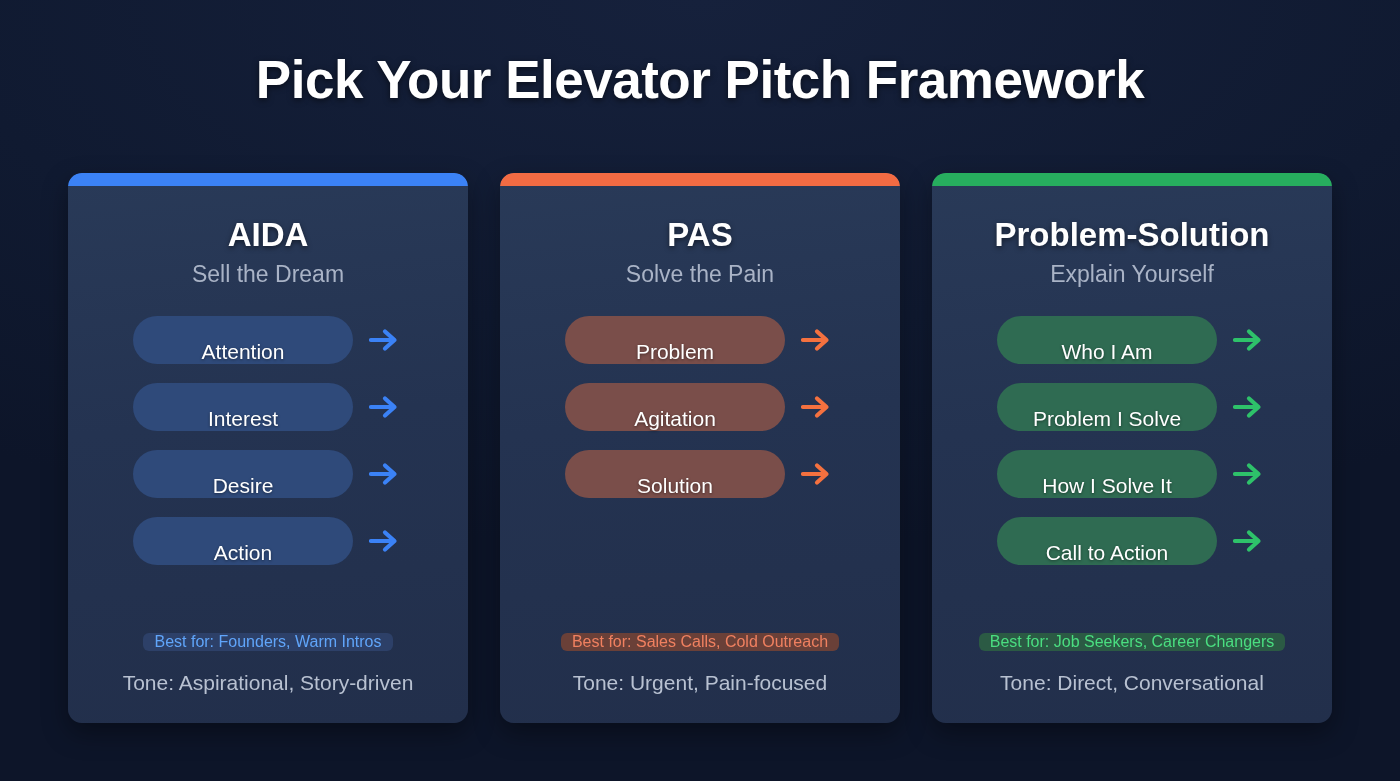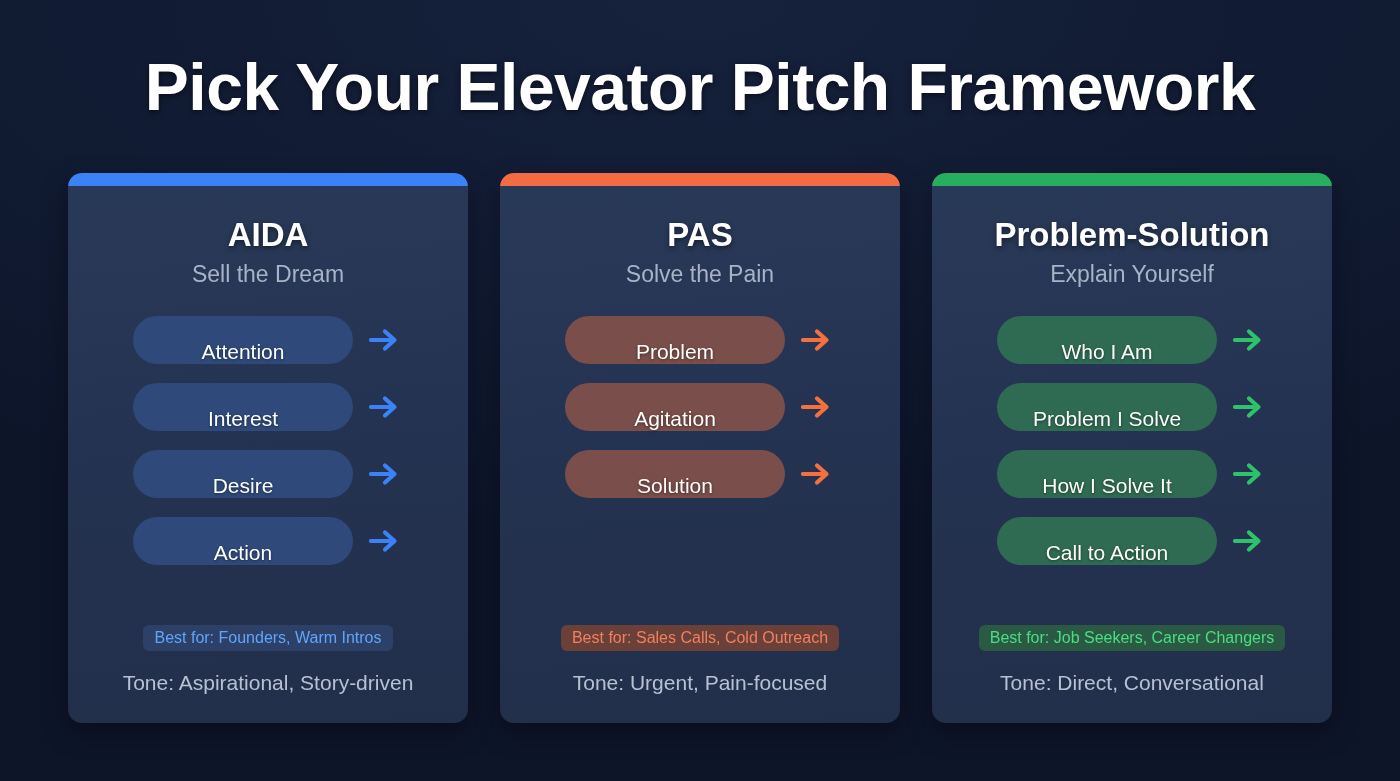--- a/index.html
+++ b/index.html
@@ -25,21 +25,21 @@
     position: relative;
   }
 
   
   .page-title {
     position: absolute;
     top: 50px;
     left: 0;
     width: 1400px;
     text-align: center;
-    font-size: 66px;
+    font-size: 53px;
     font-weight: bold;
     letter-spacing: -0.5px;
     color: #ffffff;
     text-shadow: 0 2px 6px rgba(0,0,0,0.55);
     line-height: 1.15;
   }
 
   
   .cards {
     position: absolute;
@@ -136,21 +136,21 @@
     width: 100%;
     display: flex;
     flex-direction: column;
     align-items: center;
   }
 
   .best-badge {
     display: inline-flex;
     align-items: center;
     justify-content: center;
-    height: 26px;
+    height: 18px;
     padding: 0 11px;
     border-radius: 6px;
     font-size: 16px;
     white-space: nowrap;
     line-height: 1;
   }
 
   .tone {
     margin-top: 20px;
     font-size: 21px;

